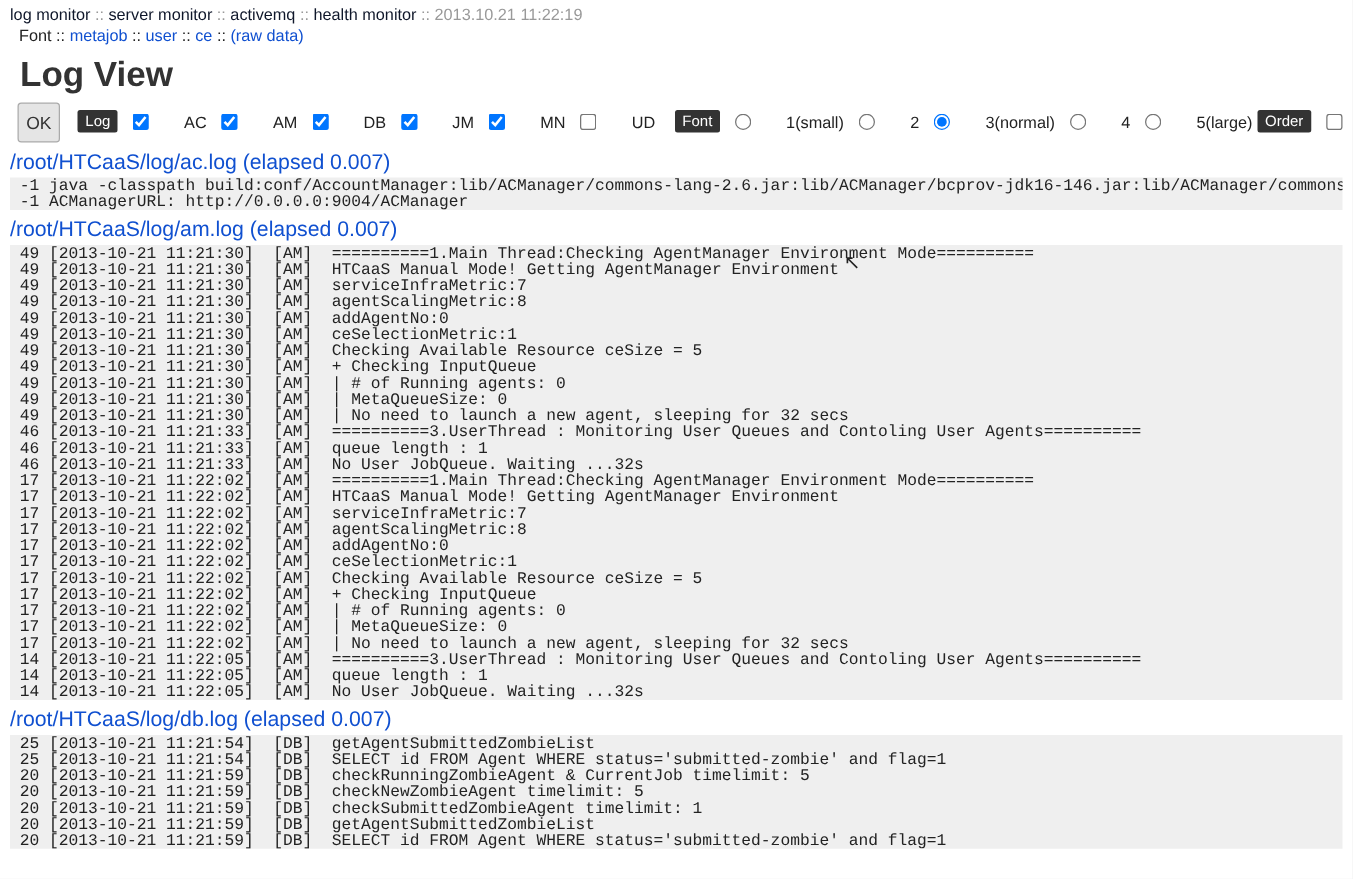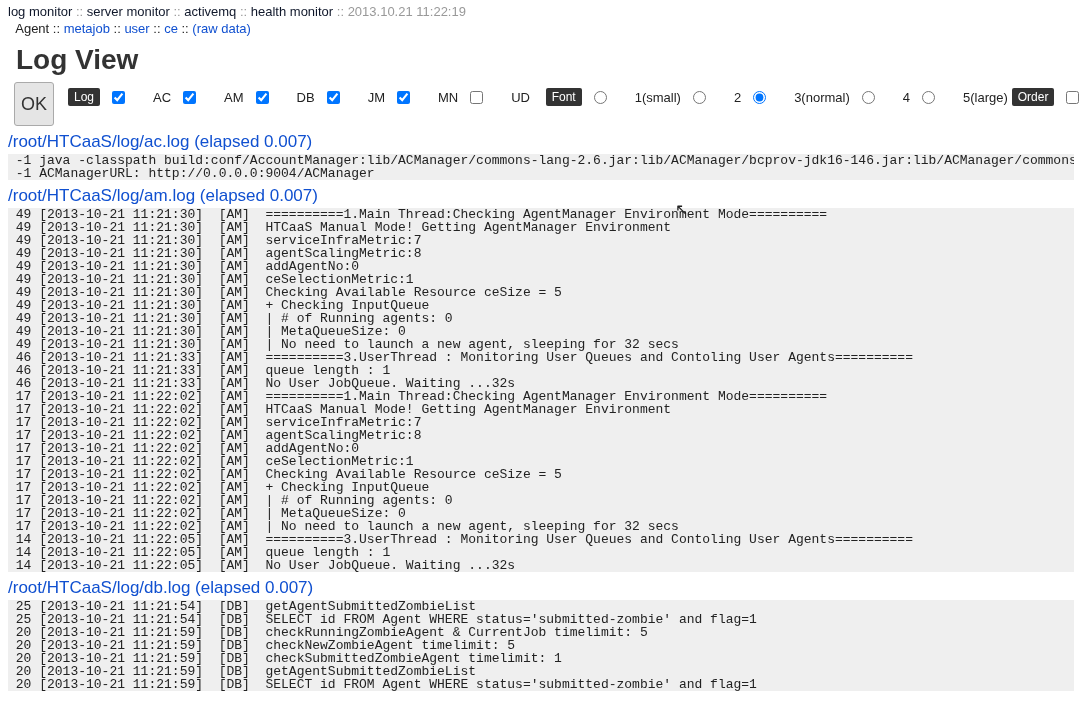--- a/index.html
+++ b/index.html
@@ -17,25 +17,25 @@
 .menu-line { font-size: 13px; margin-bottom: 6px; }
 .menu-line a { color: #1050d0; text-align: right; }
 h1 {
   font-weight: bold;
   font-size: 28px;
   margin: 8px 0 6px 8px;
   color: #333;
 }
 .controls { display: flex; align-items: flex-start; gap: 6px; margin-left: 6px; margin-bottom: 4px;}
 .ok-btn {
-  width: 44px; height: 44px;
+  width: 44px; height: 32px;
   background: #e5e5e5;
   border: 1px solid #aaa;
   border-radius: 3px;
-  font-size: 18px;
+  font-size: 14px;
   color: #333;
   cursor: pointer;
   margin-right: 8px;
 }
 .rows { display: flex; gap: 4px; }
 .row { display: flex; align-items: center; gap: 6px; flex-wrap: nowrap; }
 .badge {
   background: #333; color: #fff;
   padding: 2px 6px;
   border-radius: 2px;
@@ -96,21 +96,21 @@
 <body>
 
 <div class="top-nav">
   <a>log monitor</a> ::
   <a>server monitor</a> ::
   <a>activemq</a> ::
   <a>health monitor</a> ::
   <span>2013.10.21 11:22:19</span>
 </div>
 <div class="menu-line">
-  &nbsp;&nbsp;<span>Agent ::</span>
+  &nbsp;&nbsp;<span>Font ::</span>
   <a>metajob</a> ::
   <a>user</a> ::
   <a>ce</a> ::
   <a>(raw data)</a>
 </div>
 
 <h1>Log View</h1>
 
 <div class="controls">
   <button class="ok-btn">OK</button>

